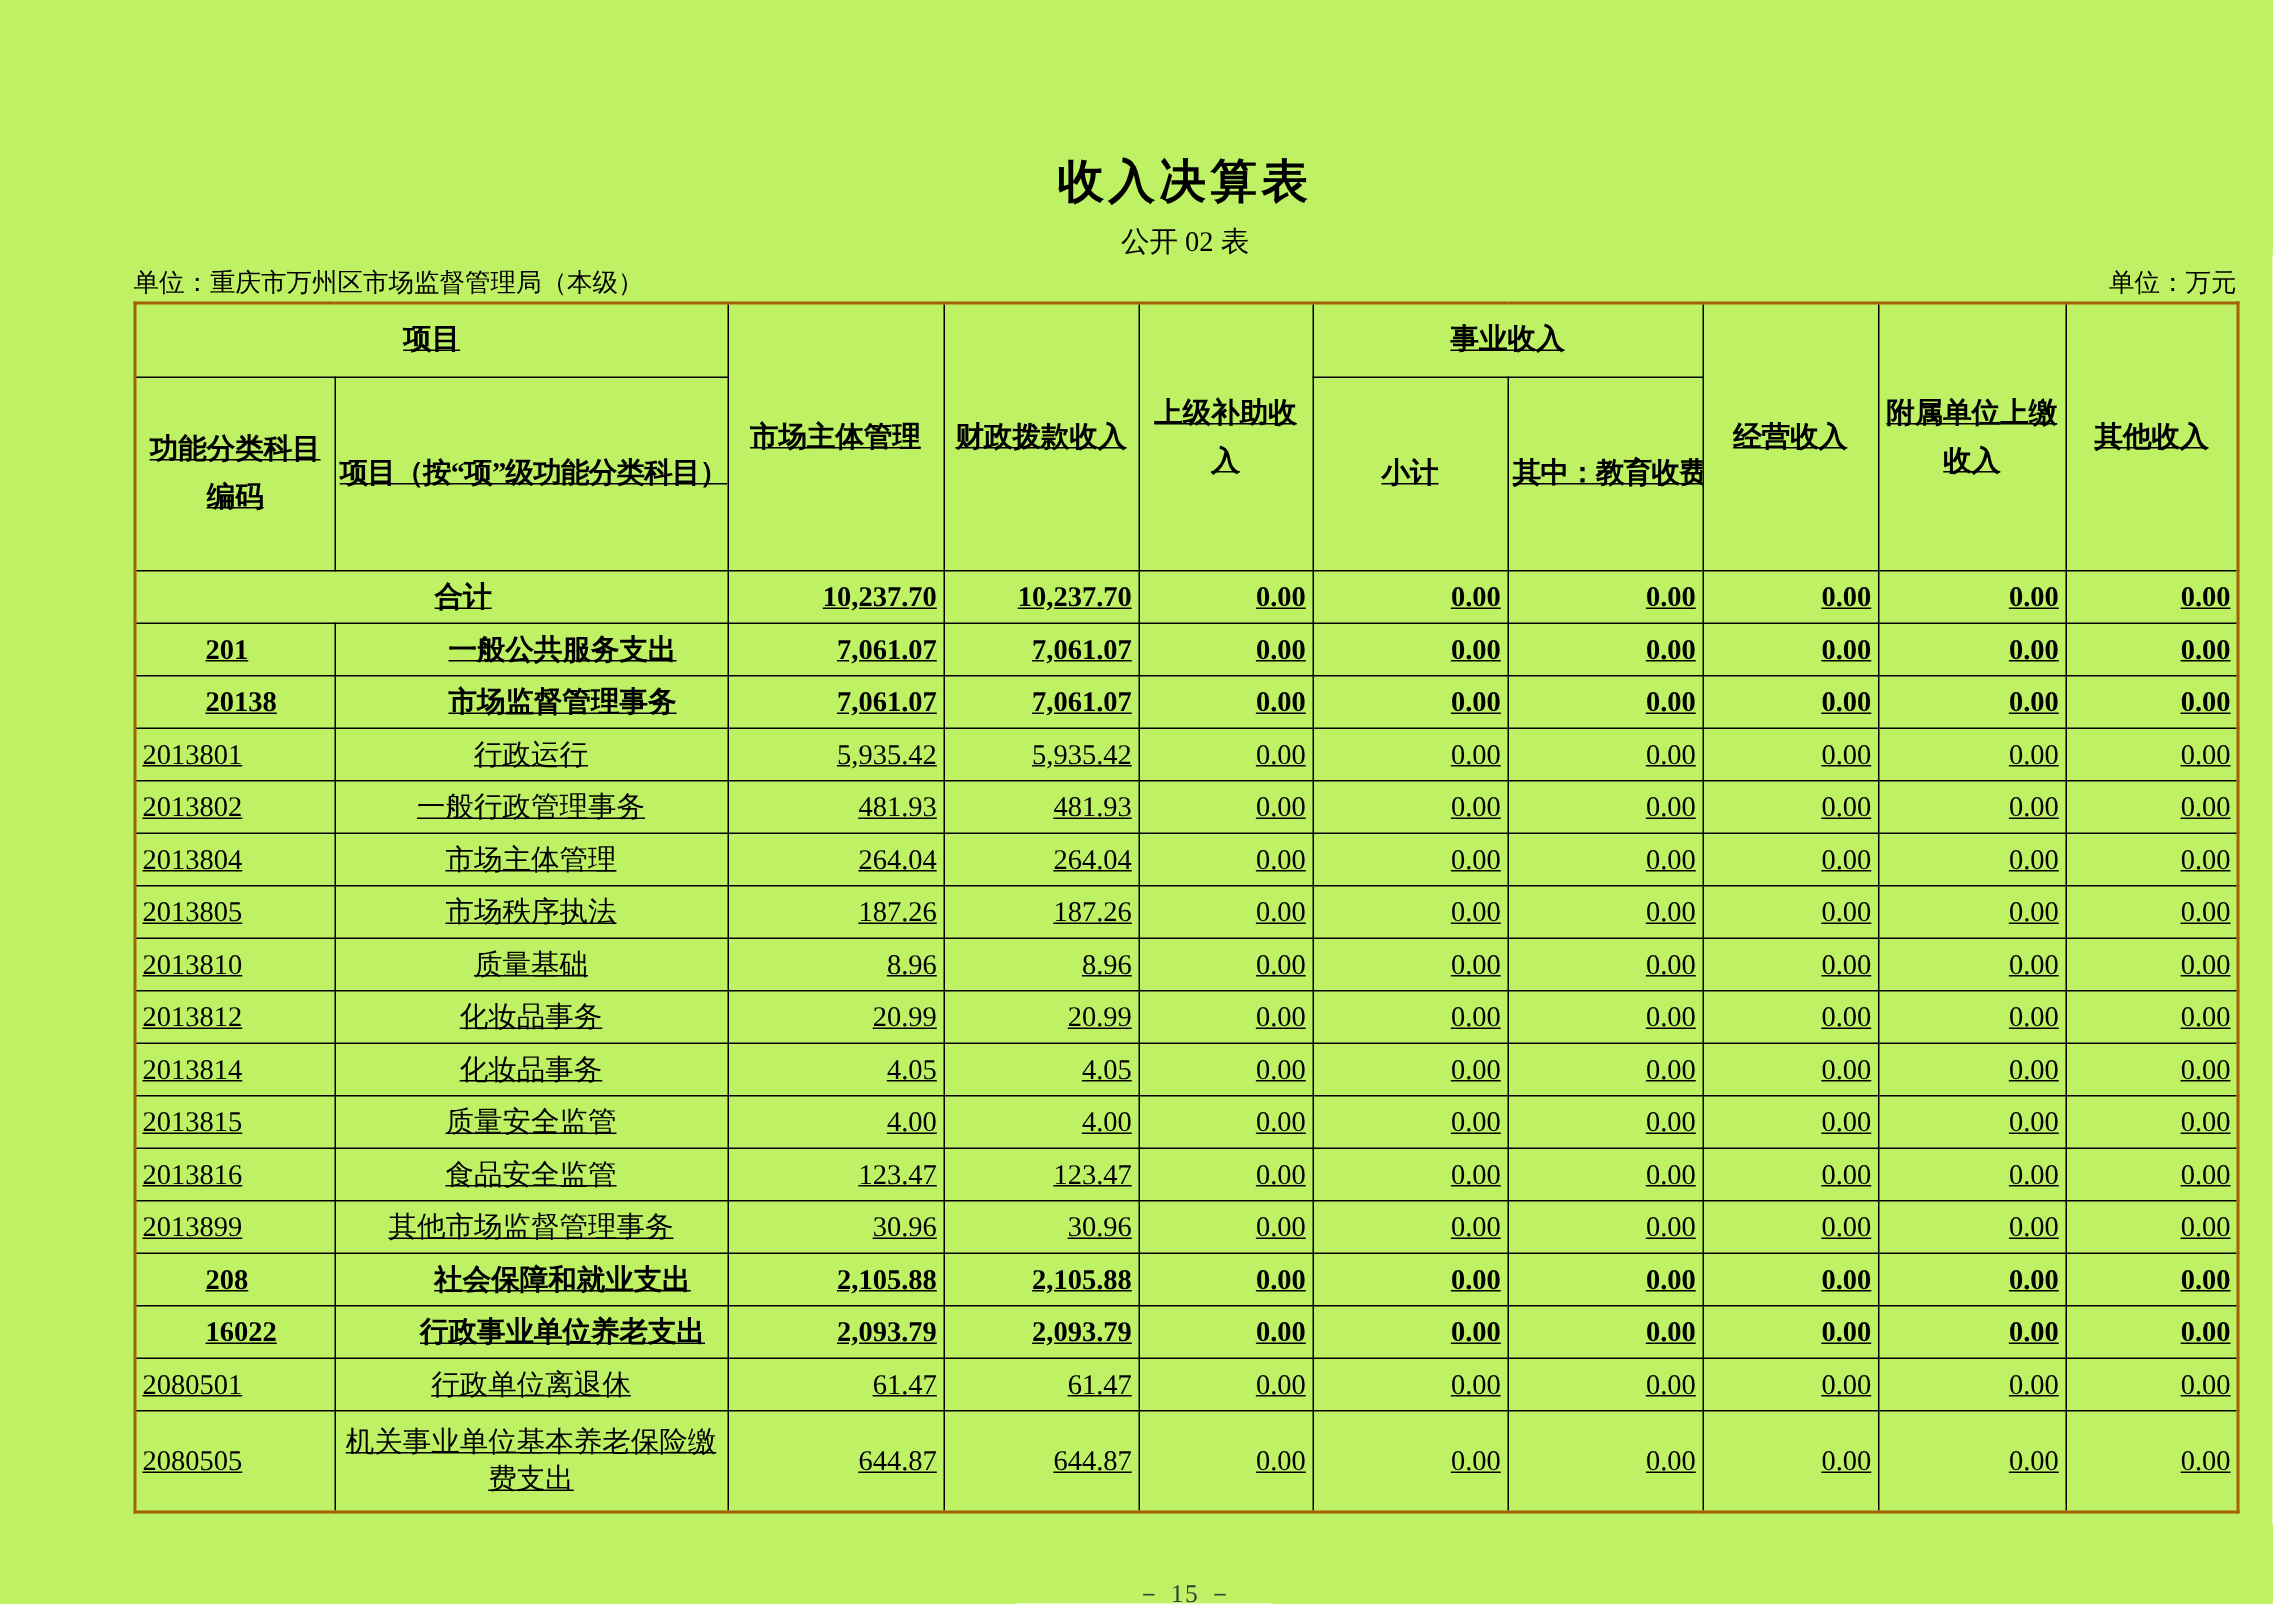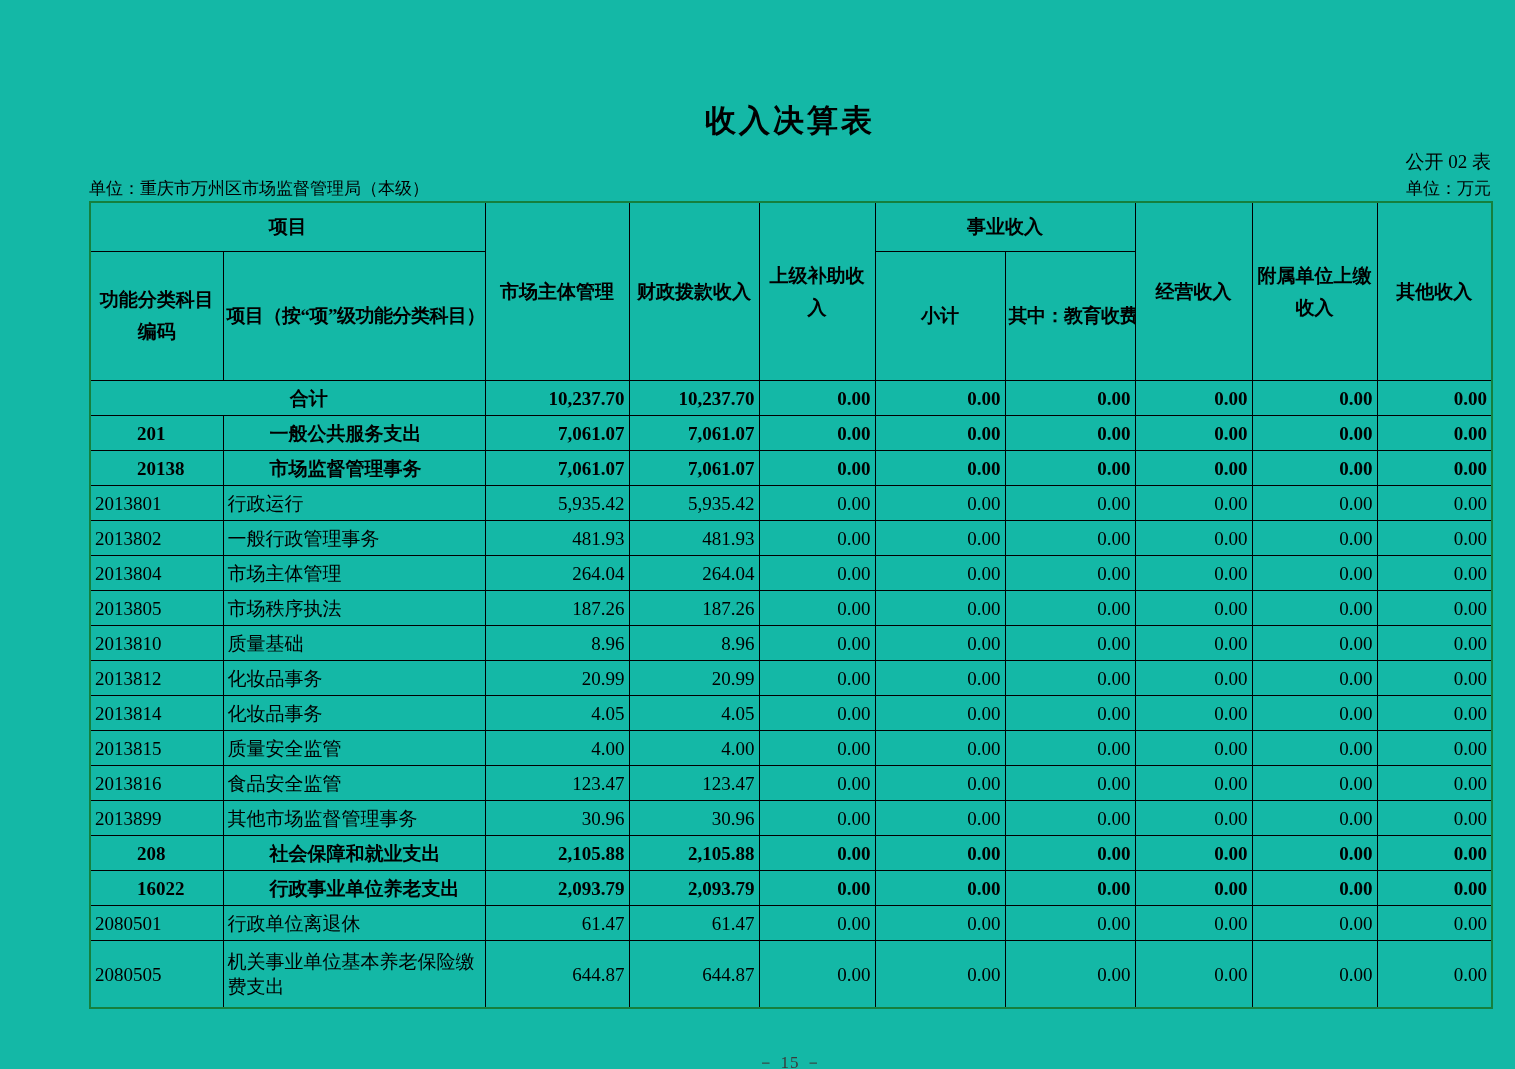--- a/index.html
+++ b/index.html
@@ -1,52 +1,53 @@
 <!DOCTYPE html>
 <html><head>
 <meta charset="utf-8">
 <style>
   html, body { margin:0; padding:0; background:#ffffff; }
   .sheet {
     position:relative;
     width:1515px; height:1069px;
-    background:#14b8a6;
+    background:#bef264;
     color:#000;
     font-family:"Liberation Serif","DejaVu Serif",serif;
     overflow:hidden;
   }
   .content { position:absolute; left:89px; top:0; width:1402px; }
   .doc-title {
     text-align:center;
     margin-top:102px;
     font-size:31px;
     font-weight:700;
     letter-spacing:3px;
     line-height:1.2;
   }
   .table-code-line {
-    text-align:right;
+    text-align:center;
     font-size:19px;
     margin-top:12px;
     line-height:1.2;
   }
   .meta-line {
     display:flex;
     justify-content:space-between;
     align-items:flex-end;
     font-size:17px;
     margin-top:5px;
     margin-bottom:2px;
     line-height:1.2;
   }
   table.fin {
     border-collapse:collapse;
     table-layout:fixed;
     width:1402px;
-    border:2px solid #15803d;
+    border:2px solid #a16207;
+    text-decoration:underline;
   }
   table.fin th, table.fin td {
     border:1px solid #000;
     vertical-align:middle;
     overflow:hidden;
   }
   table.fin th {
     font-size:19px;
     font-weight:700;
     text-align:center;
@@ -63,21 +64,21 @@
     letter-spacing:-0.5px;
   }
   th.tight { white-space:nowrap; font-size:18px; letter-spacing:-0.5px; padding:2px 1px; }
   table.fin td {
     font-size:19px;
     height:32px;
     padding:1px 4px;
     line-height:1.35;
   }
   td.code-cell { text-align:left; padding-left:4px; }
-  td.name-cell { text-align:left; padding-left:6px;margin-left:27px; }
+  td.name-cell { text-align:center; padding-left:6px;margin-left:27px; }
   td.label-center { text-align:center; }
   td.num { text-align:right; padding-right:9px; }
   tr.bold td { font-weight:700;padding-left:46px; }
   tr.tall td { height:64px; }
   .page-footer {
     text-align:center;
     margin-top:42px;
     font-size:17px;
     color:#3a3a3a;
     letter-spacing:1px;

